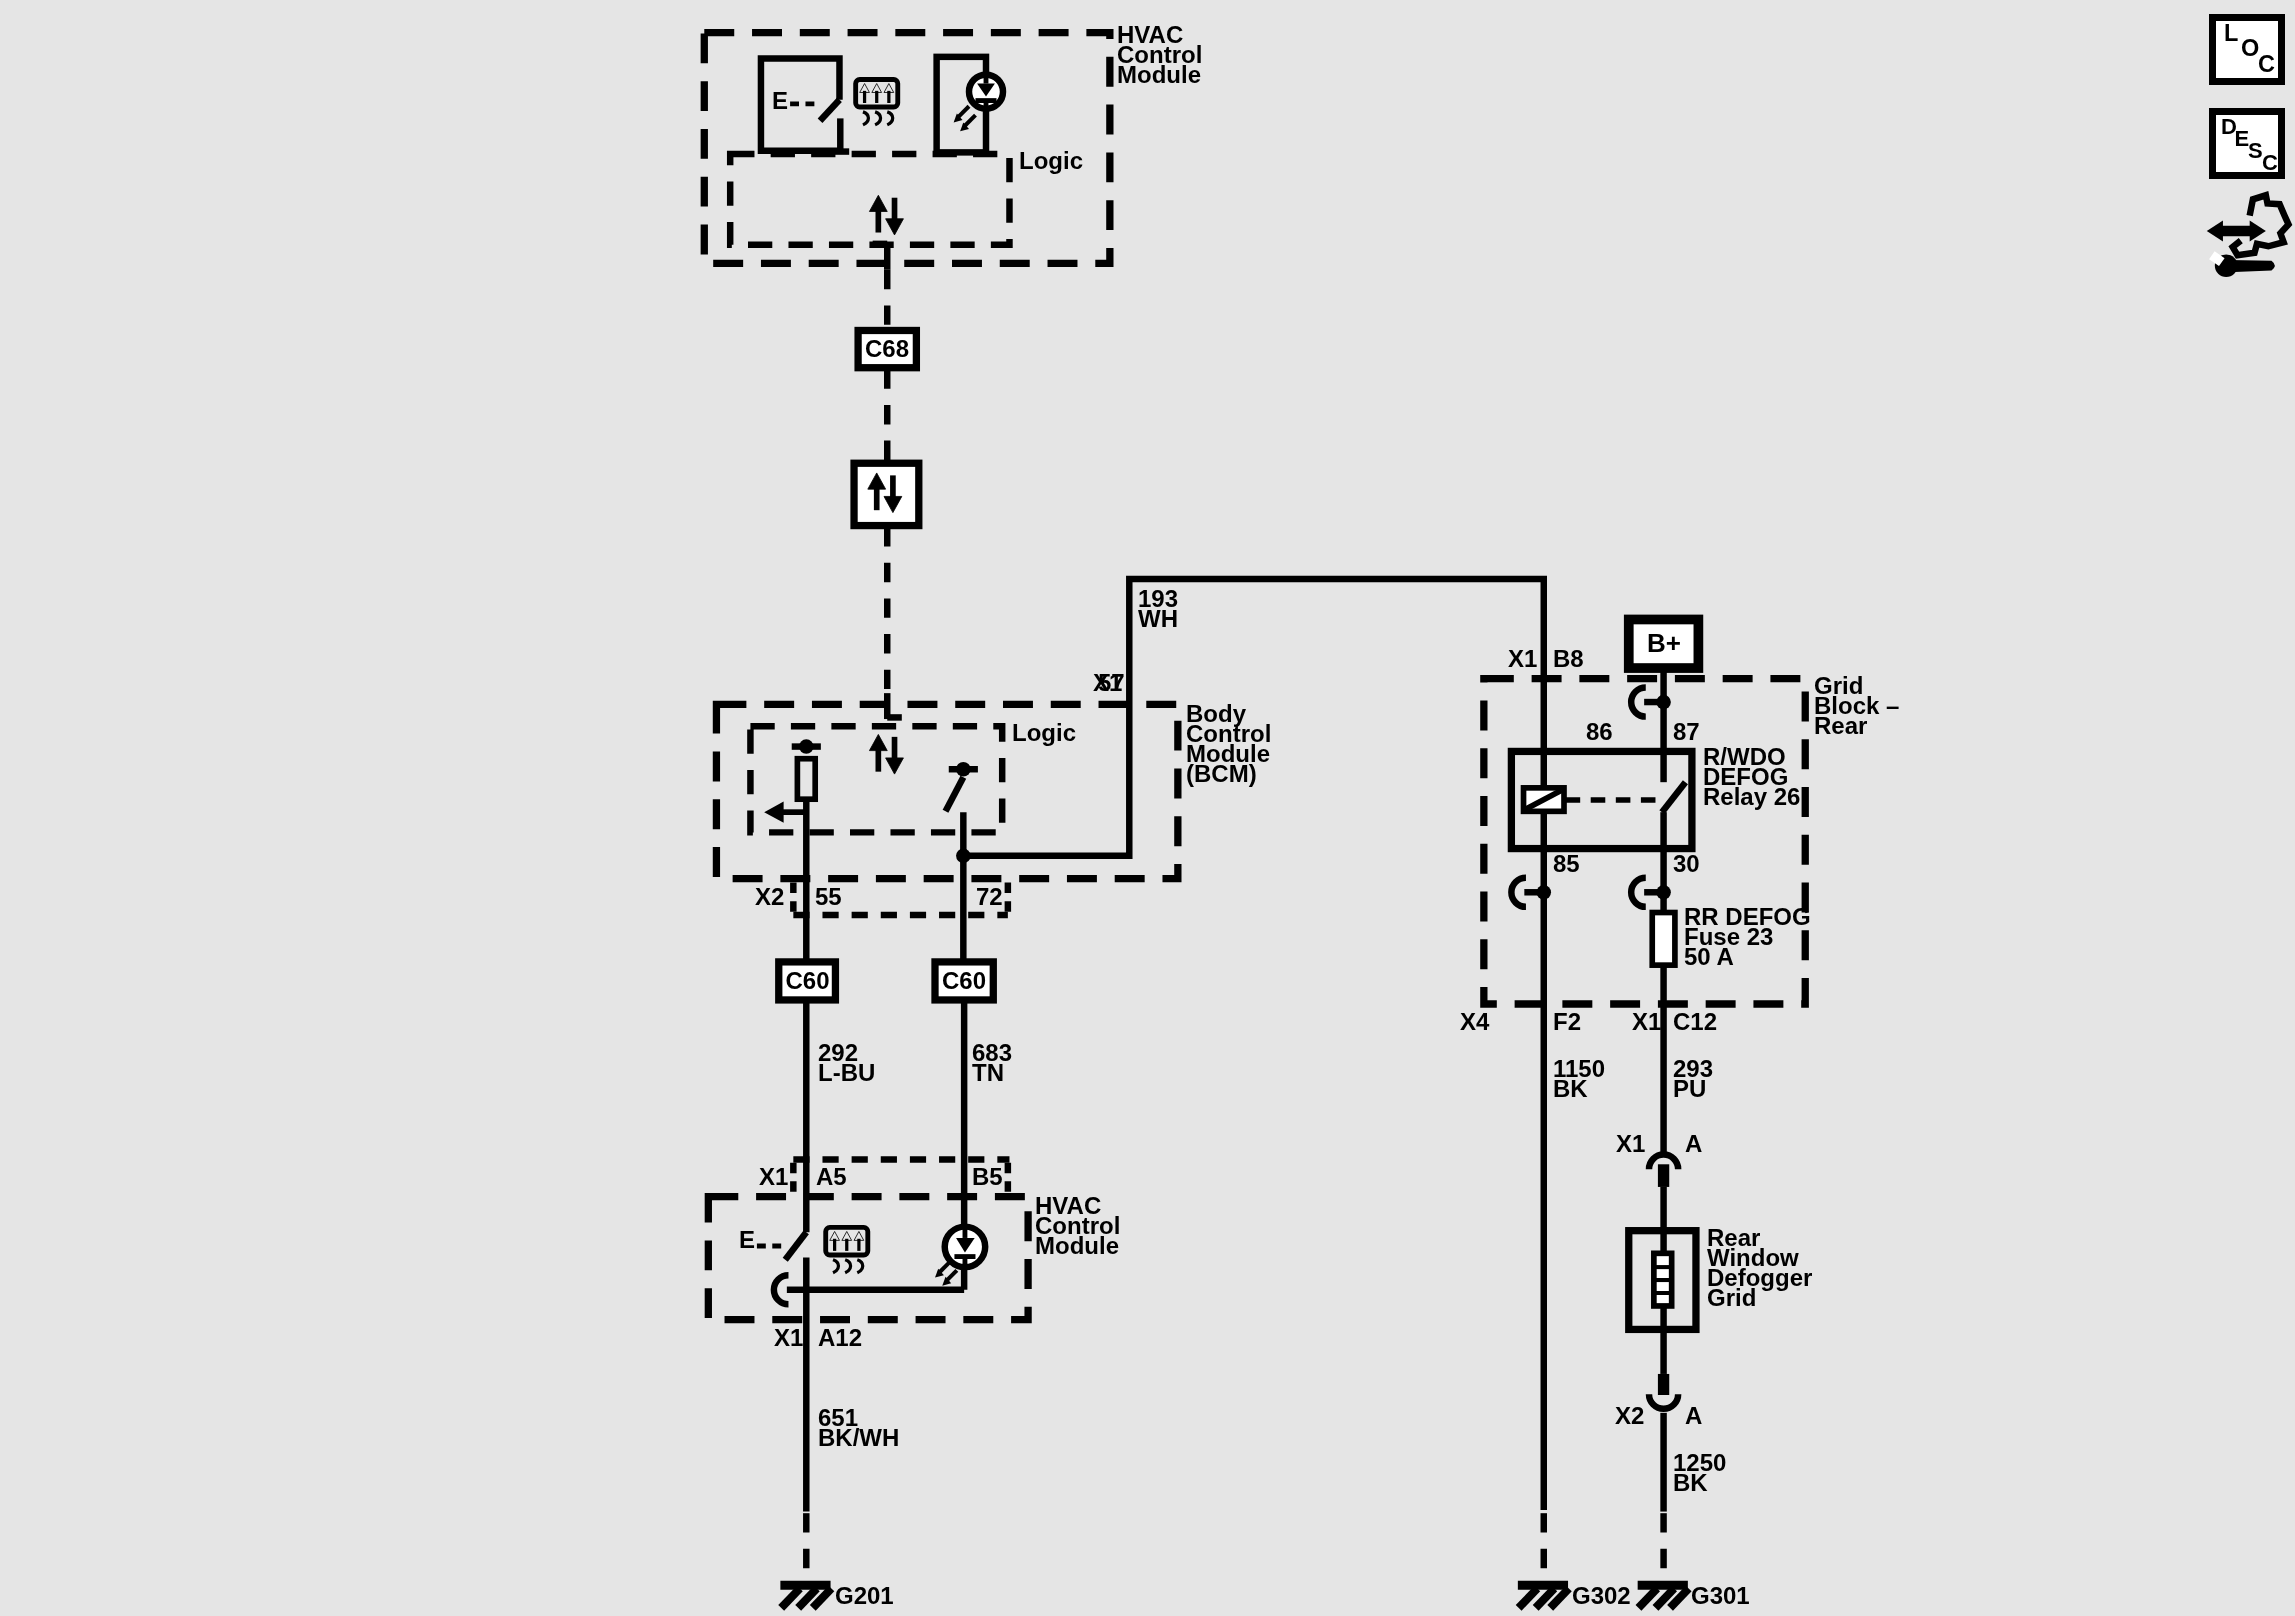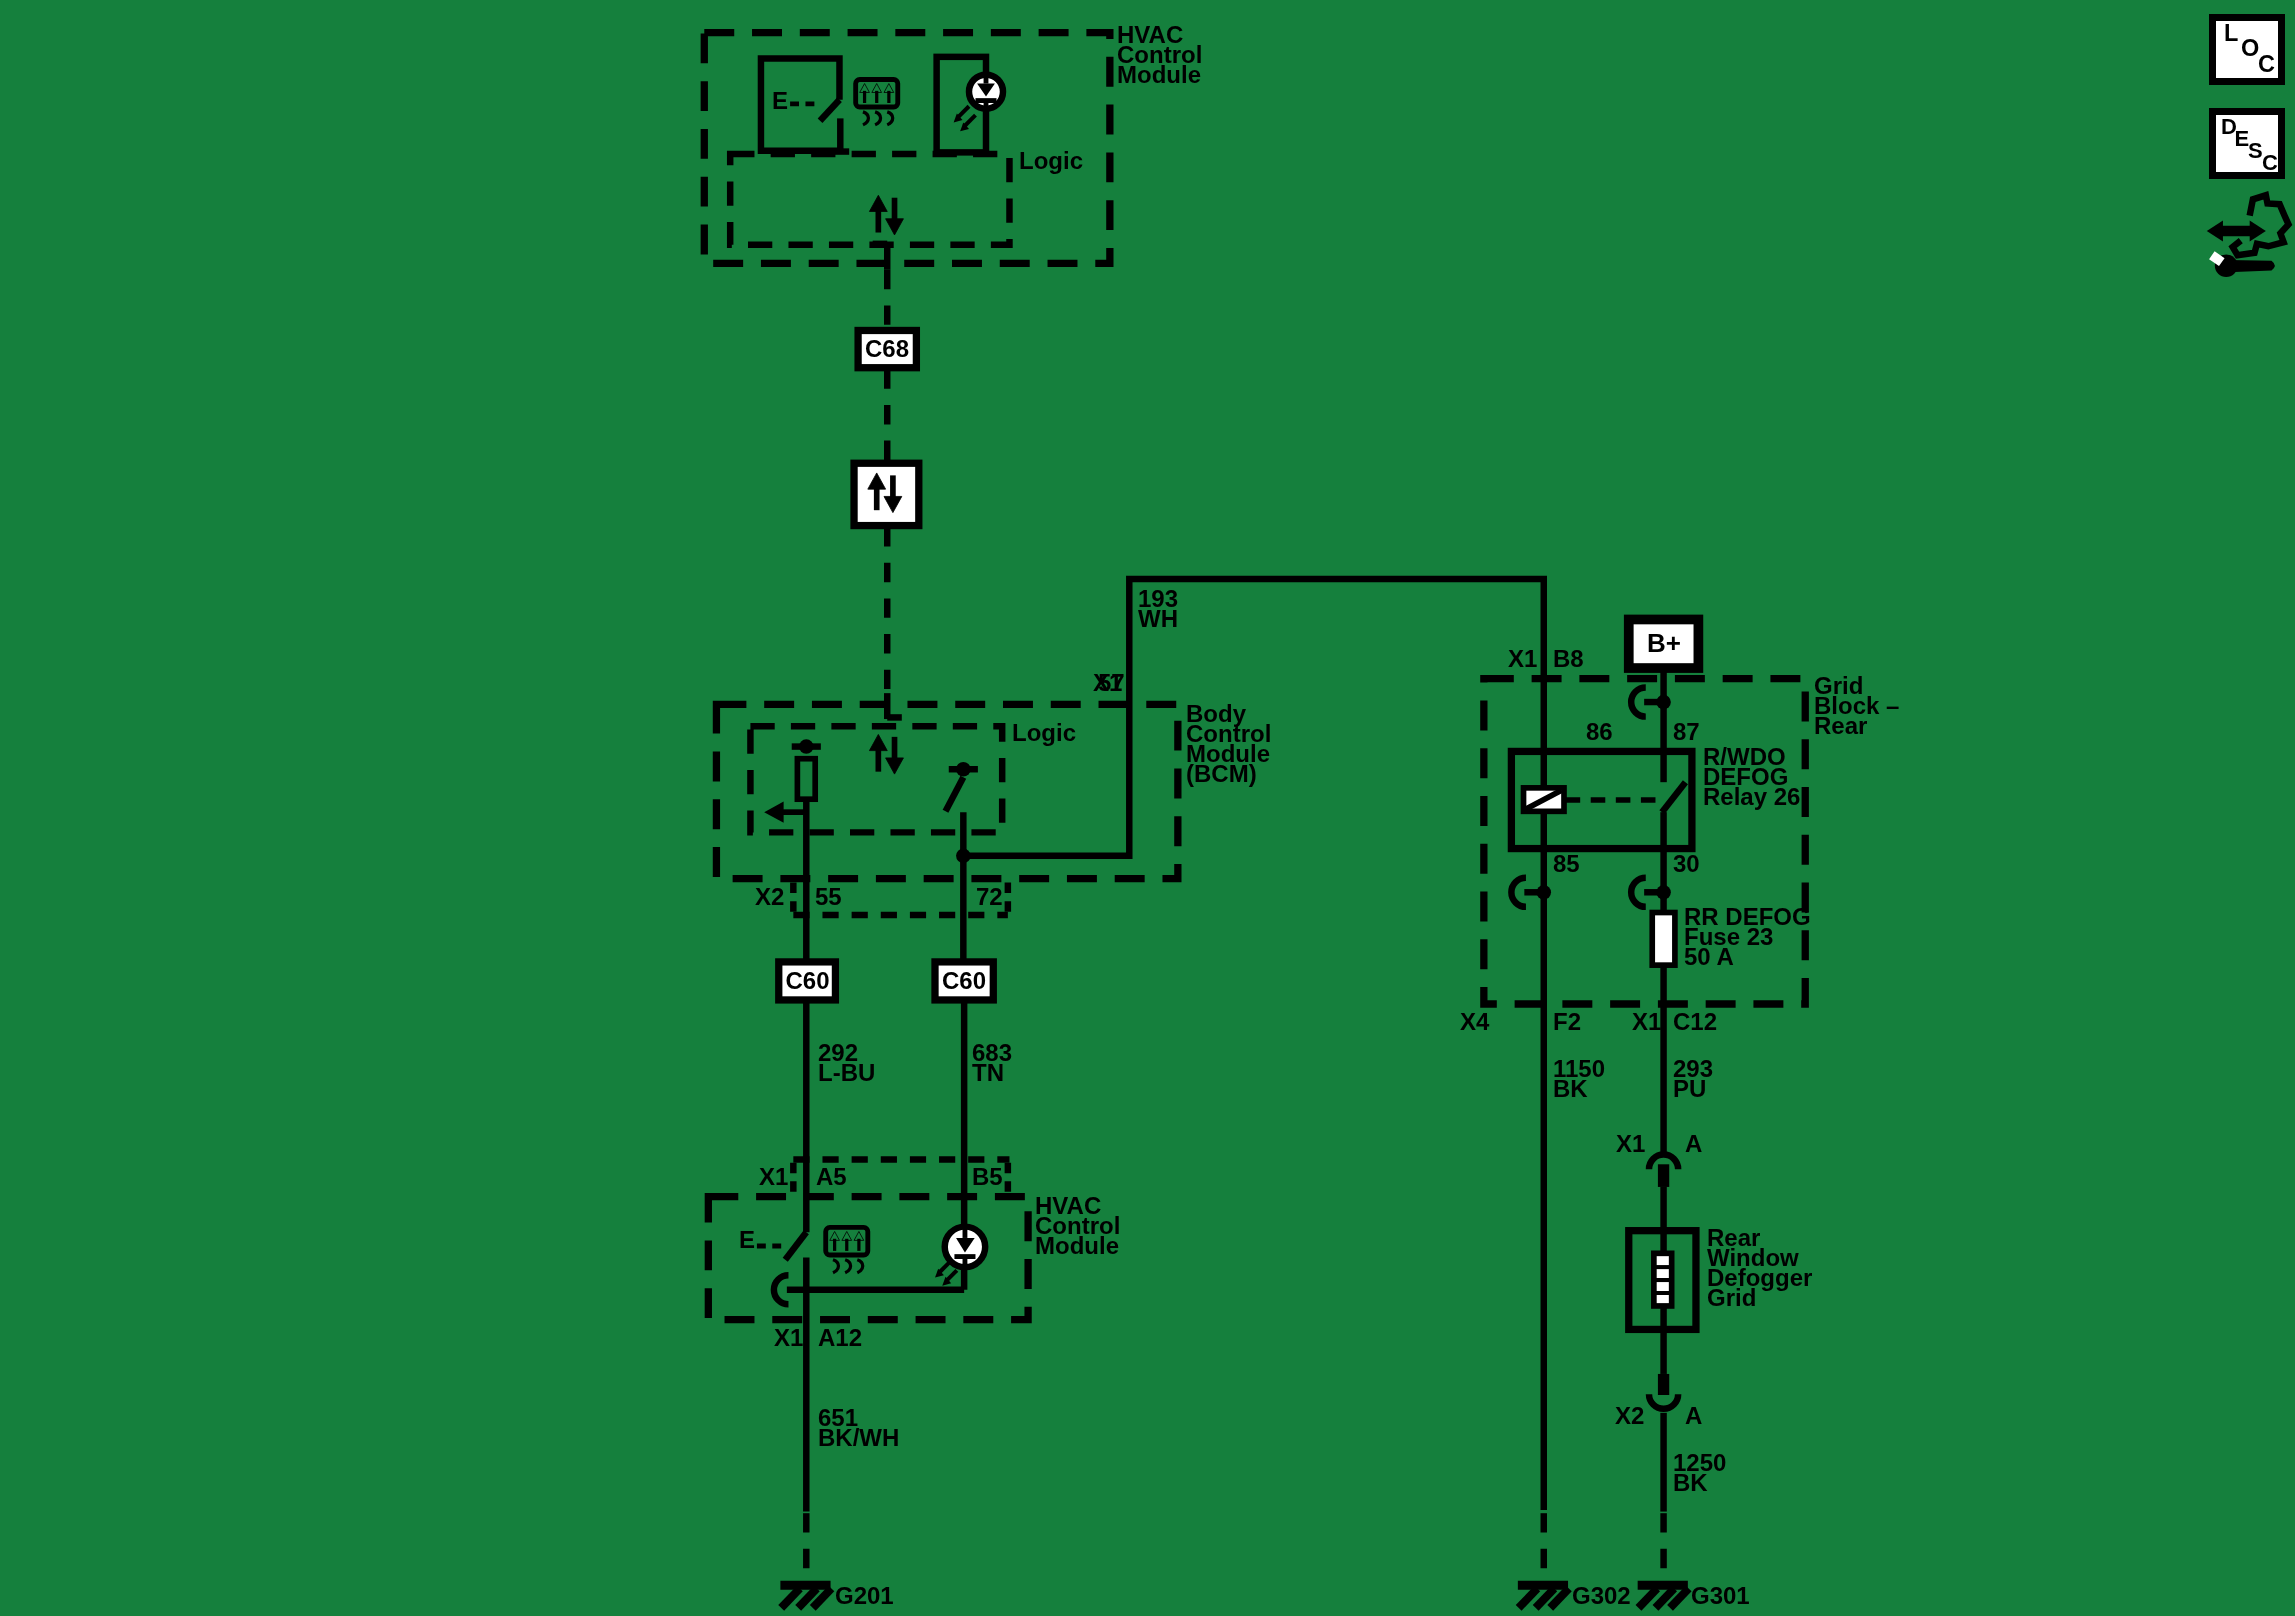--- a/index.html
+++ b/index.html
@@ -1,16 +1,16 @@
 <!DOCTYPE html>
 <html style="font-size:13px"><head>
 <meta charset="utf-8">
 <style>
   html,body{margin:0;padding:0;background:#fff;}
-  #canvas{position:relative;width:2295px;height:1617px;background:#15803d;
+  #canvas{position:relative;width:2295px;height:1617px;background:#e5e5e5;
           font-family:"Liberation Sans",sans-serif;font-weight:700;color:#000;overflow:hidden;}
   #linework{position:absolute;left:0;top:0;}
   .lbl{position:absolute;font-size:24px;line-height:20px;white-space:nowrap;}
   .boxlbl{position:absolute;display:flex;align-items:center;justify-content:center;font-size:24px;}
   .icobox{position:absolute;width:62px;height:57px;border:7.3px solid #000;background:#fff;}
   .diagletter{position:absolute;line-height:1;}
 </style>
 </head>
 <body>
 

